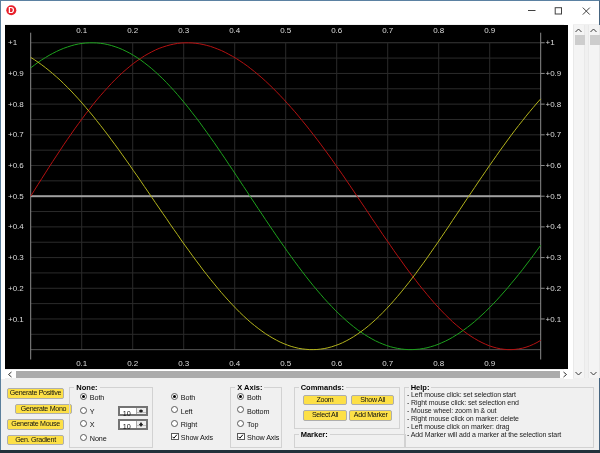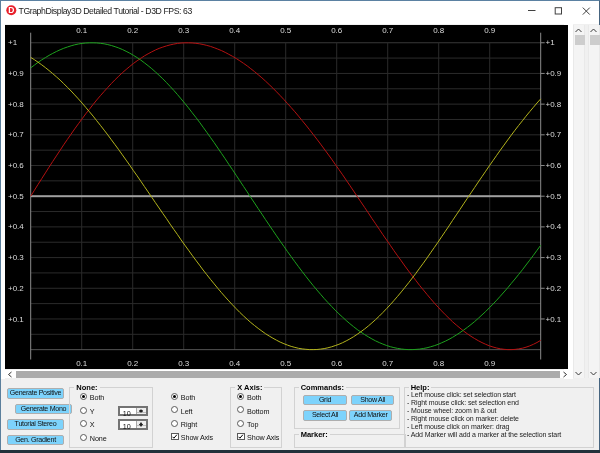--- a/index.html
+++ b/index.html
@@ -11,21 +11,21 @@
 #wm2{left:563px;top:0;width:9px;height:355px;background:#fff}
 #plotwrap{left:4px;top:1px}
 
 .sbv{top:1px;width:11.5px;height:353px;background:#f4f4f4;border-left:1px solid #e9e9e9;border-right:1px solid #e9e9e9}
 .sbthumb{left:1px;top:9.5px;width:9.5px;height:10px;background:#cdcdcd}
 .chev{font-size:7px;color:#444;text-align:center;width:100%;line-height:8px}
 #hsb{left:4px;top:346px;width:563px;height:8px;background:#fff}
 #hthumb{left:11px;top:0.5px;width:544px;height:7px;background:#ababab}
 
 #panel{left:0;top:355px;width:598px;height:71px;background:#f0f0f0;font-size:7.5px;color:#111}
-.btn{background:#7dd3fc;border:1px solid #aeaeae;border-radius:2px;text-align:center;color:#101010;white-space:nowrap;overflow:hidden;font-size:7.1px;letter-spacing:-0.3px}
+.btn{background:#fde047;border:1px solid #aeaeae;border-radius:2px;text-align:center;color:#101010;white-space:nowrap;overflow:hidden;font-size:7.1px;letter-spacing:-0.3px}
 .gb{border:1px solid #d2d2d2}
 .gcap{position:absolute;top:-4.5px;left:4px;background:#f0f0f0;font-weight:bold;font-size:7.5px;padding:0 2px;color:#000}
 .radio{position:absolute;width:7px;height:7px;border:1px solid #5a5a5a;border-radius:50%;background:#fff}
 .rdot{position:absolute;left:1px;top:1px;width:3px;height:3px;border-radius:50%;background:#000}
 .cb{position:absolute;width:7.5px;height:7.5px;border:1px solid #5a5a5a;background:#fff}
 .cbm{position:absolute;left:0;top:0}
 .rlab{position:absolute;font-size:7.2px;color:#111;white-space:pre;letter-spacing:-0.1px}
 .spin{position:absolute;width:30px;height:10.5px;background:#fff;border:2px solid #737373}
 .spval{position:absolute;left:3px;top:1px;font-size:7.2px}
 .spbtn{position:absolute;right:0;width:10px;height:100%;border-left:1px solid #a8a8a8;background:#ededed}
@@ -33,21 +33,20 @@
 .helpline{position:absolute;left:7px;font-size:7px;color:#1c1c1c;white-space:pre;letter-spacing:-0.1px}
 #dark{left:-1px;top:449px;width:600px;height:4px;background:#22303a}
 .capbtn{stroke:#404040;fill:none}
 </style></head><body>
 <div id="frame">
  <div class="abs" id="title">
   <svg class="abs" style="left:5.2px;top:3.8px" width="11" height="11" viewBox="0 0 11 11">
     <circle cx="5.3" cy="5.2" r="5" fill="#e8212c"></circle>
     <text x="5.4" y="8.3" text-anchor="middle" font-size="8.5" font-weight="bold" fill="#fff" font-family="Liberation Sans, sans-serif">D</text>
   </svg>
-  <div class="abs" id="ttext">TGraphDisplay3D Detailed Tutorial - D3D FPS: 63</div>
   <svg class="abs" style="left:522px;top:0" width="72" height="23">
     <path class="capbtn" d="M5 9.5h7.5"></path>
     <rect class="capbtn" x="32.2" y="6.7" width="6.3" height="6.3"></rect>
     <path class="capbtn" d="M59.8 6.6 l7 7 M66.8 6.6 l-7 7"></path>
   </svg>
  </div>
  <div class="abs" id="client">
   <div class="abs" id="wm1"></div>
   <div class="abs" id="wm2"></div>
   <div class="abs" id="plotwrap"><svg id="plot" width="563" height="344" viewBox="0 0 563 344">
@@ -135,21 +134,21 @@
         </svg>
         <div class="abs" id="hthumb"></div>
         <svg class="abs" style="right:0.5px;top:1px" width="7" height="7">
           <path d="M2.5 1 L5.5 3.5 L2.5 6" stroke="#333" fill="none"></path>
         </svg>
       </div>
   <div class="abs" id="panel">
 
     <div class="abs btn" style="left:6px;top:9.3px;width:57px;height:10.4px;line-height:9.6px">Generate Positive</div>
     <div class="abs btn" style="left:14px;top:24.7px;width:57px;height:10.4px;line-height:9.6px">Generate Mono</div>
-    <div class="abs btn" style="left:6px;top:40.3px;width:57px;height:10.4px;line-height:9.6px">Tutorial Stereo</div>
+    <div class="abs btn" style="left:6px;top:40.3px;width:57px;height:10.4px;line-height:9.6px">Generate Mouse</div>
     <div class="abs btn" style="left:6px;top:56px;width:57px;height:10.4px;line-height:9.6px">Gen. Gradient</div>
     <div class="abs gb" style="left:68.3px;top:7.699999999999989px;width:83.4px;height:61px">
           <div class="gcap">None:</div>
         </div>
     <div class="abs gb" style="left:229.3px;top:7.699999999999989px;width:52px;height:61px">
           <div class="gcap">X Axis:</div>
         </div>
     <div class="abs gb" style="left:292.7px;top:7.699999999999989px;width:106.6px;height:42px">
           <div class="gcap">Commands:</div>
         </div>
@@ -206,21 +205,21 @@
     <div class="radio" style="left:236.3px;top:27.30000000000001px"></div>
     <div class="rlab" style="left:246.1px;top:27.600000000000012px">Bottom</div>
     <div class="radio" style="left:236.3px;top:40.60000000000002px"></div>
     <div class="rlab" style="left:246.1px;top:40.90000000000002px">Top</div>
     <div class="cb" style="left:236.3px;top:53.7px">
           <svg class="cbm" width="5.5" height="5.5" viewBox="0 0 5.5 5.5">
             <path d="M0.6 2.8 L1.9 4.2 L4.9 0.7" stroke="#000" fill="none" stroke-width="1"></path>
           </svg>
         </div>
     <div class="rlab" style="left:246.1px;top:54px">Show Axis</div>
-    <div class="abs btn" style="left:302.3px;top:16px;width:43.4px;height:10.3px;line-height:9.3px">Grid</div>
+    <div class="abs btn" style="left:302.3px;top:16px;width:43.4px;height:10.3px;line-height:9.3px">Zoom</div>
     <div class="abs btn" style="left:350px;top:16px;width:43.3px;height:10.3px;line-height:9.3px">Show All</div>
     <div class="abs btn" style="left:302.3px;top:31.30000000000001px;width:43.4px;height:10.4px;line-height:9.4px">Select All</div>
     <div class="abs btn" style="left:348px;top:31.30000000000001px;width:43.3px;height:10.4px;line-height:9.4px">Add Marker</div>
     <div class="helpline" style="left:406px;top:11.9px">- Left mouse click: set selection start</div>
     <div class="helpline" style="left:406px;top:20.0px">- Right mouse click: set selection end</div>
     <div class="helpline" style="left:406px;top:28.1px">- Mouse wheel: zoom in &amp; out</div>
     <div class="helpline" style="left:406px;top:36.2px">- Right mouse click on marker: delete</div>
     <div class="helpline" style="left:406px;top:44.3px">- Left mouse click on marker: drag</div>
     <div class="helpline" style="left:406px;top:52.4px">- Add Marker will add a marker at the selection start</div>
   </div>

